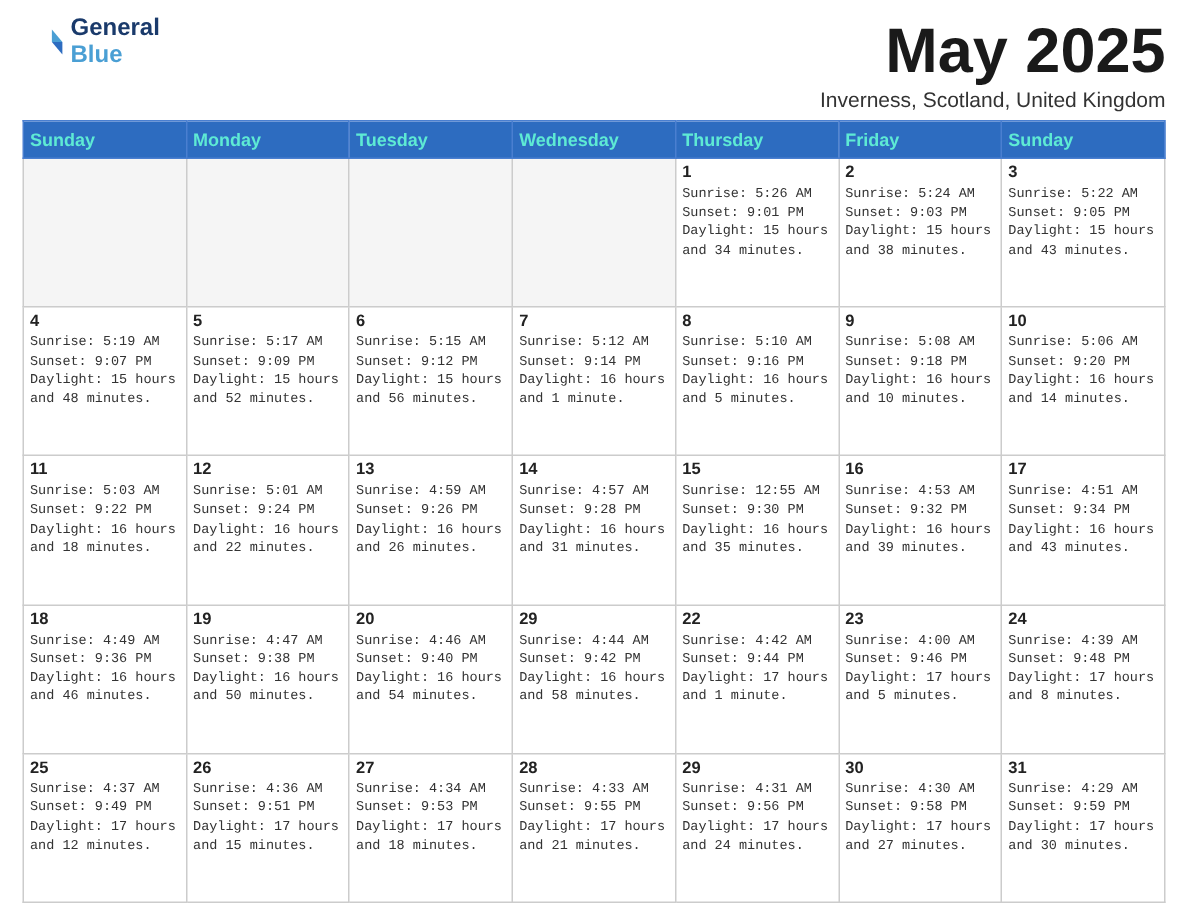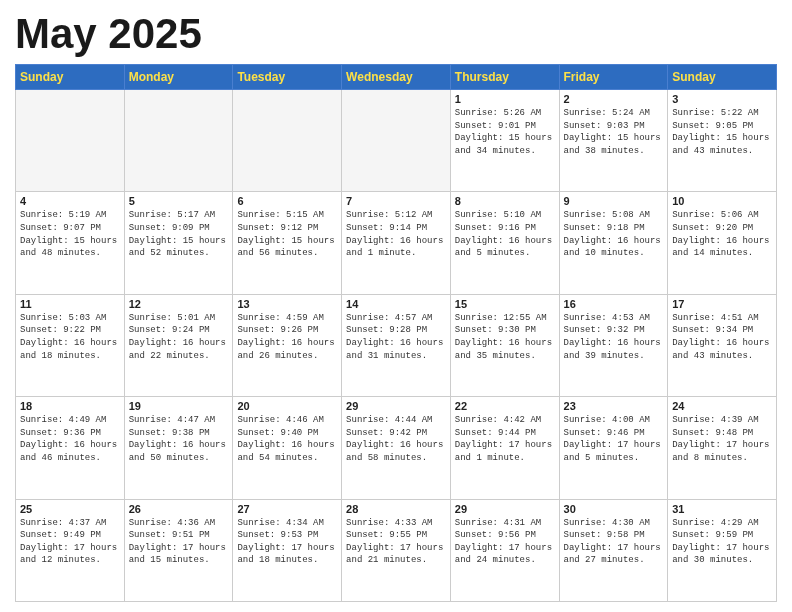--- a/index.html
+++ b/index.html
@@ -46,21 +46,21 @@
     }
     .calendar {
       flex: 1;
       border: 1px solid #ccc;
       border-collapse: collapse;
       width: 100%;
       table-layout: fixed;
     }
     .calendar thead tr th {
       background-color: #2d6cc0;
-      color: #fde047;
+      color: #5eead4;
       font-size: 12px;
       font-weight: bold;
       padding: 5px 4px;
       text-align: left;
       border: 1px solid #4a7fd0;
     }
     .calendar tbody tr td {
       vertical-align: top;
       border: 1px solid #ccc;
       padding: 3px 4px;
@@ -83,22 +83,34 @@
       color: #333;
       line-height: 1.4;
       font-family: Liberation Mono, monospace;
     }
   </style>
 </head>
 <body>
 
 <div class="page">
   <div class="header">
+    <div class="logo">
+      <svg class="logo-icon" viewBox="0 0 40 40">
+        <rect x="0" y="0" width="40" height="40" fill="white"></rect>
+        <polygon points="28,8 38,20 28,20" fill="#4a9fd4"></polygon>
+        <polygon points="28,20 38,20 38,32" fill="#2d6cc0"></polygon>
+      </svg>
+      <div>
+        <div style="font-size:16px;font-weight:bold;color:#1a3a6b;line-height:1.1;">General</div>
+        <div style="font-size:16px;font-weight:bold;color:#4a9fd4;line-height:1.1;">Blue</div>
+      </div>
+    </div>
     <div class="title-block">
       <div class="month-title">May 2025</div>
+      <div class="location">Inverness, Scotland, United Kingdom</div>
     </div>
   </div>
 
   <table class="calendar">
     <thead>
       <tr>
         <th>Sunday</th>
         <th>Monday</th>
         <th>Tuesday</th>
         <th>Wednesday</th>

